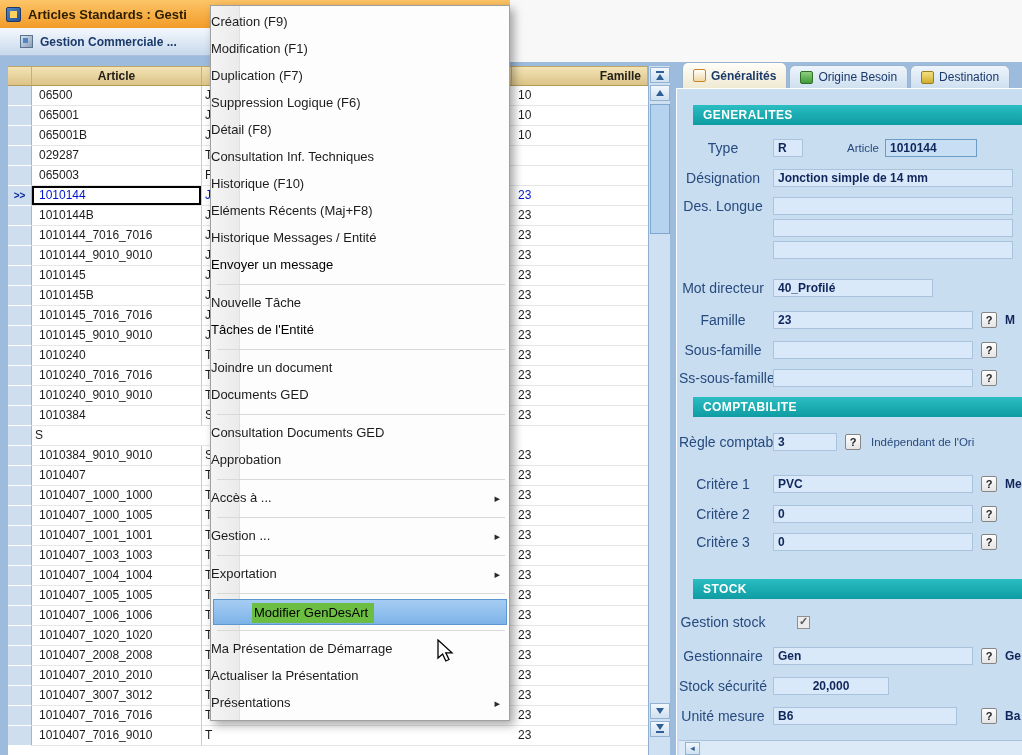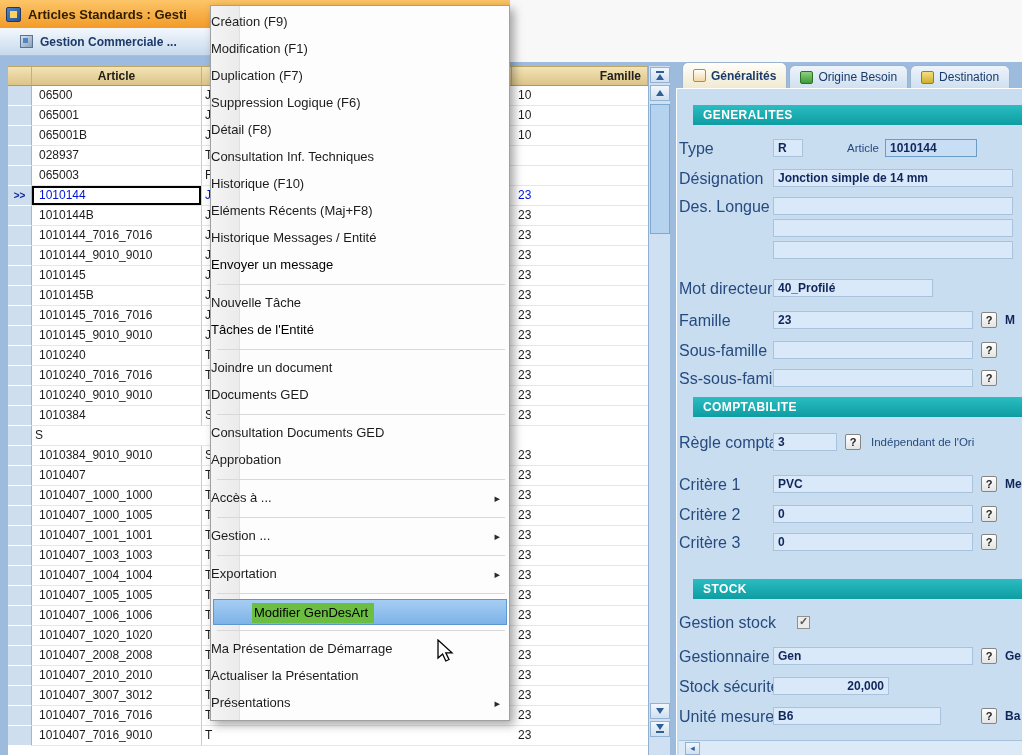--- a/index.html
+++ b/index.html
@@ -64,27 +64,27 @@
   .tab:nth-of-type(2) .tab-icon { background:linear-gradient(#8ed07e,#3f9a38); border-color:#2e7028; }
   .tab:nth-of-type(3) .tab-icon { background:linear-gradient(#f2e07e,#d0ae2e); border-color:#9a7e1e; }
 
   .pbody { position:absolute; left:0; top:26px; right:0; bottom:0; background:#c9ddf1;
     border-left:1px solid #ffffff; border-top:1px solid #ffffff; overflow:hidden; }
 
   .secbar { position:absolute; left:16px; right:0; height:20px; background:linear-gradient(#2abdc2,#0e9ca2);
     color:#fff; font-size:12px; font-weight:bold; line-height:20px; padding-left:10px; letter-spacing:.4px; }
 
   .frow { position:absolute; left:0; right:0; height:20px; }
-  .flabel { position:absolute; left:2px; width:88px; text-align:left; font-size:16px; color:#274a7e; line-height:19px; white-space:nowrap; }
+  .flabel { position:absolute; left:2px; width:88px; text-align:center; font-size:14px; color:#274a7e; line-height:19px; white-space:nowrap; }
   .flabel2 { position:absolute; text-align:right; font-size:11.5px; color:#274a7e; line-height:19px; white-space:nowrap; }
   .ffield { position:absolute; height:18px; background:#d9e9fa; border:1px solid #a9c3dd; font-size:12px; font-weight:bold;
     color:#10265a; line-height:16px; padding:0 4px; white-space:nowrap; overflow:hidden; }
   .ffield.empty { background:#d9e9fa; }
   .ffield.focus { background:#c8def5; border-color:#6a9cc8; }
-  .ffield.num { text-align:right; }
+  .ffield.num { text-align:center; }
   .qbtn { position:absolute; width:16px; height:16px; top:1px; background:linear-gradient(#ffffff,#e4e4e4);
     border:1px solid #858585; border-radius:2px; text-align:center; font-size:11px; font-weight:bold; color:#222; line-height:14px; }
   .fextra { position:absolute; left:328px; font-size:12px; font-weight:bold; color:#10265a; line-height:19px; white-space:nowrap; overflow:hidden; width:18px; }
   .fnote { position:absolute; left:194px; width:152px; font-size:11.5px; color:#274a7e; line-height:19px; white-space:nowrap; overflow:hidden; }
   .cb { position:absolute; left:120px; top:3px; width:13px; height:13px; background:#ececec; border:1px solid #909090; }
   .cb.checked::after { content:"\2713"; position:absolute; left:1px; top:-2px; font-size:11px; color:#5a5a5a; font-weight:bold; }
 
   .hscroll { position:absolute; left:2px; right:0; bottom:0; height:15px; background:#dce9f7; border-top:1px solid #a8c2dc; }
   .hbtn { position:absolute; left:6px; top:1px; width:15px; height:13px; background:linear-gradient(#f2f7fc,#cfe0f0);
     border:1px solid #93b2d2; text-align:center; line-height:11px; font-size:9px; color:#2f5f96; }
@@ -145,21 +145,21 @@
 
       <div class="grow">
         <div class="c-marker"><span></span></div>
         <div class="c-article">065001B</div>
         <div class="c-des">J</div>
         <div class="c-fam">10</div>
       </div>
 
       <div class="grow">
         <div class="c-marker"><span></span></div>
-        <div class="c-article">028937</div>
+        <div class="c-article">029287</div>
         <div class="c-des">T</div>
         <div class="c-fam"></div>
       </div>
 
       <div class="grow">
         <div class="c-marker"><span></span></div>
         <div class="c-article">065003</div>
         <div class="c-des">F</div>
         <div class="c-fam"></div>
       </div>
@@ -490,21 +490,21 @@
       <span class="fextra">Ge</span>
     </div>
 
     <div class="frow" style="top:588px">
       <span class="flabel">Stock sécurité</span>
       <span class="ffield num" style="left:96px;width:116px">20,000</span>
     </div>
 
     <div class="frow" style="top:618px">
       <span class="flabel">Unité mesure</span>
-      <span class="ffield" style="left:96px;width:168px">B6</span>
+      <span class="ffield" style="left:96px;width:184px">B6</span>
       <span class="qbtn" style="left:304px">?</span>
       <span class="fextra">Ba</span>
     </div>
 
     <div class="hscroll">
       <span class="hbtn">◂</span>
     </div>
   </div>
 </div>
 

